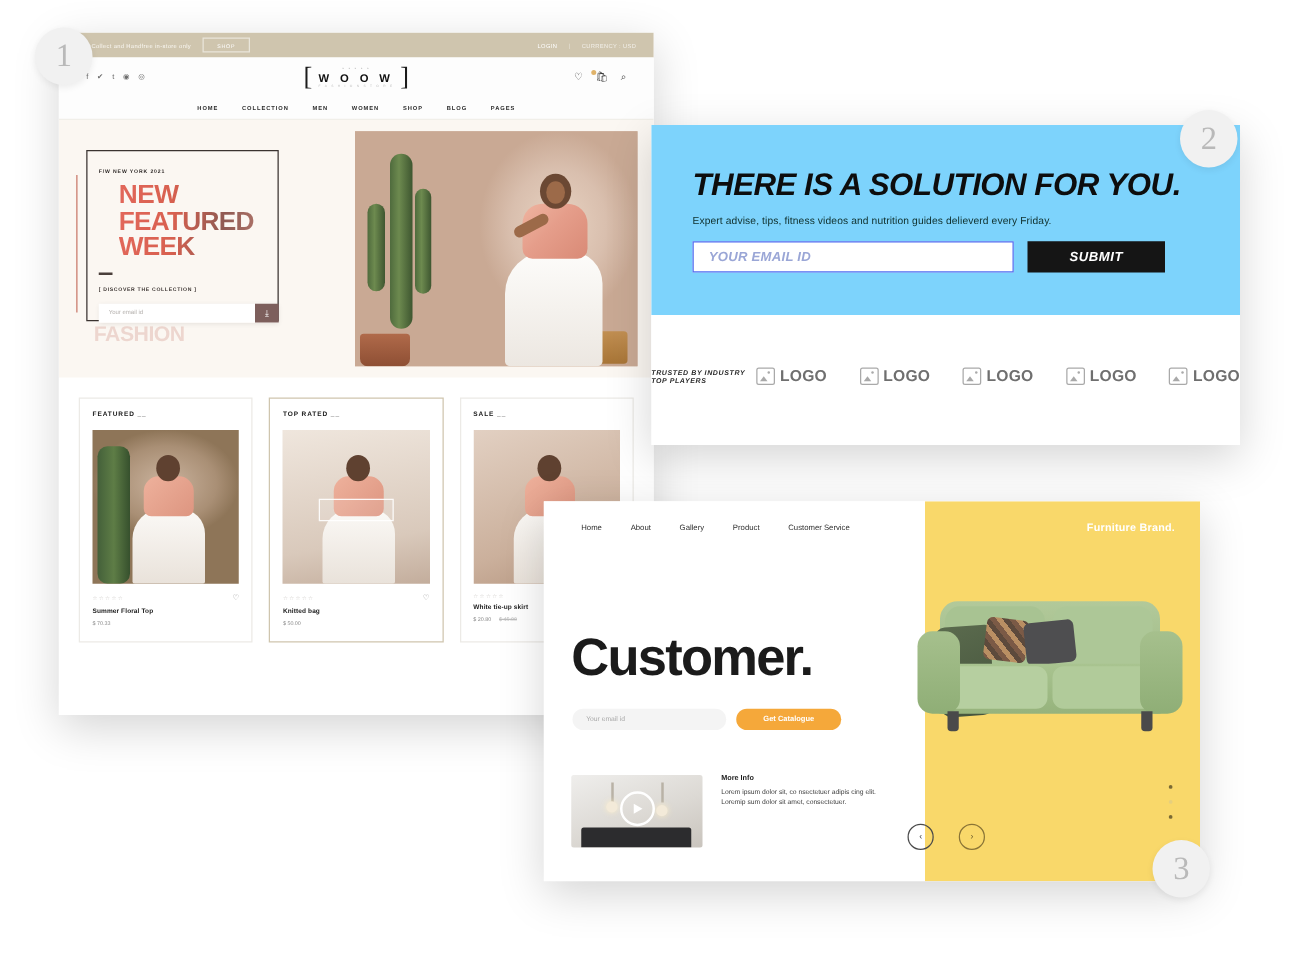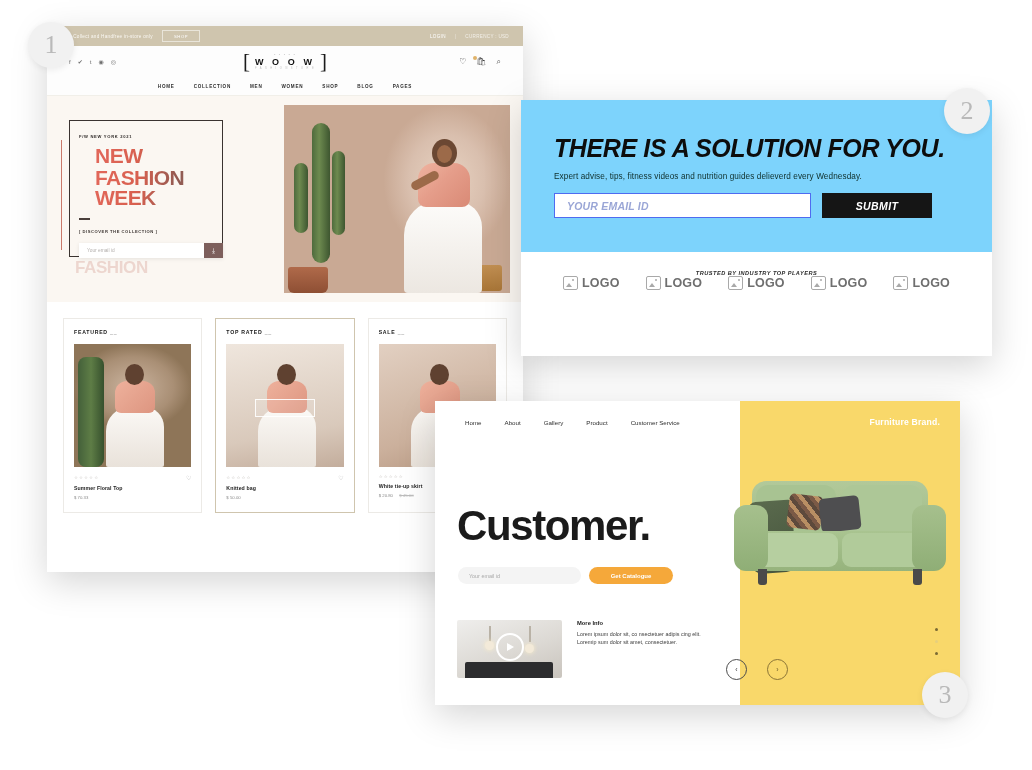--- a/index.html
+++ b/index.html
@@ -153,21 +153,21 @@
   .p2-input{
     width:257px;height:25px;background:#fff;border:1.4px solid #4f6bf0;
     display:flex;align-items:center;padding-left:12px;box-sizing:border-box;
     font-size:10.5px;font-style:italic;font-weight:600;color:#9aa6d6;letter-spacing:.2px;
   }
   .p2-btn{
     width:110px;height:25px;background:#151515;color:#fff;
     display:flex;align-items:center;justify-content:center;
     font-size:10.5px;font-style:italic;font-weight:800;letter-spacing:.4px;
   }
-  .p2-trust{background:#fff;height:56px;display:flex;flex-direction:column;align-items:center;justify-content:center;gap:0;}
+  .p2-trust{background:#fff;height:56px;display:flex;flex-direction:row;align-items:flex-end;justify-content:center;gap:0;}
   .p2-trust-title{font-size:5.6px;font-weight:800;font-style:italic;letter-spacing:.5px;color:#2a2a2a;}
   .logos{display:flex;gap:26px;align-items:center;}
   .logo-item{display:flex;align-items:center;gap:4px;}
   .ph-icon{width:13px;height:12px;border:1px solid #a9a9a9;border-radius:2px;position:relative;}
   .ph-icon::before{content:"";position:absolute;left:2px;top:6px;width:0;height:0;border-left:3.5px solid transparent;border-right:3.5px solid transparent;border-bottom:4.5px solid #a9a9a9;}
   .ph-icon::after{content:"";position:absolute;right:2.5px;top:2px;width:2px;height:2px;border-radius:50%;background:#a9a9a9;}
   .logo-text{font-size:12.5px;font-weight:700;color:#6f6f6f;letter-spacing:.2px;}
 
   
   #panel3{left:435px;top:401px;width:525px;height:304px;z-index:30;}
@@ -291,21 +291,21 @@
     </div>
 
     <div class="p1-hero">
       <div class="hero-left">
         <div class="hero-box"></div>
         <div class="hero-accent"></div>
         <div class="hero-ghost">FASHION</div>
         <div class="hero-copy">
           <div class="hero-kicker">F/W NEW YORK 2021</div>
           <div class="hero-h1">NEW</div>
-          <div class="hero-h1 l2">FASHION WEEK</div>
+          <div class="hero-h1 l2">FEATURED WEEK</div>
           <div class="hero-dash"></div>
           <div class="hero-disc">[ DISCOVER THE COLLECTION ]</div>
           <div class="hero-form">
             <div class="hero-input">Your email id</div>
             <div class="hero-sub">
               <span>⤓</span>
             </div>
           </div>
         </div>
       </div>
@@ -377,21 +377,21 @@
           <s>$ 45.00</s>
         </div>
       </div>
 
     </div>
   </div>
 
   <div class="panel" id="panel2">
     <div class="p2-hero">
       <h1 class="p2-h1">THERE IS A SOLUTION FOR YOU.</h1>
-      <p class="p2-sub">Expert advise, tips, fitness videos and nutrition guides delieverd every Wednesday.</p>
+      <p class="p2-sub">Expert advise, tips, fitness videos and nutrition guides delieverd every Friday.</p>
       <div class="p2-form">
         <div class="p2-input">YOUR EMAIL ID</div>
         <div class="p2-btn">SUBMIT</div>
       </div>
     </div>
     <div class="p2-trust">
       <div class="p2-trust-title">TRUSTED BY INDUSTRY TOP PLAYERS</div>
       <div class="logos">
         <div class="logo-item">
           <span class="ph-icon"></span>

